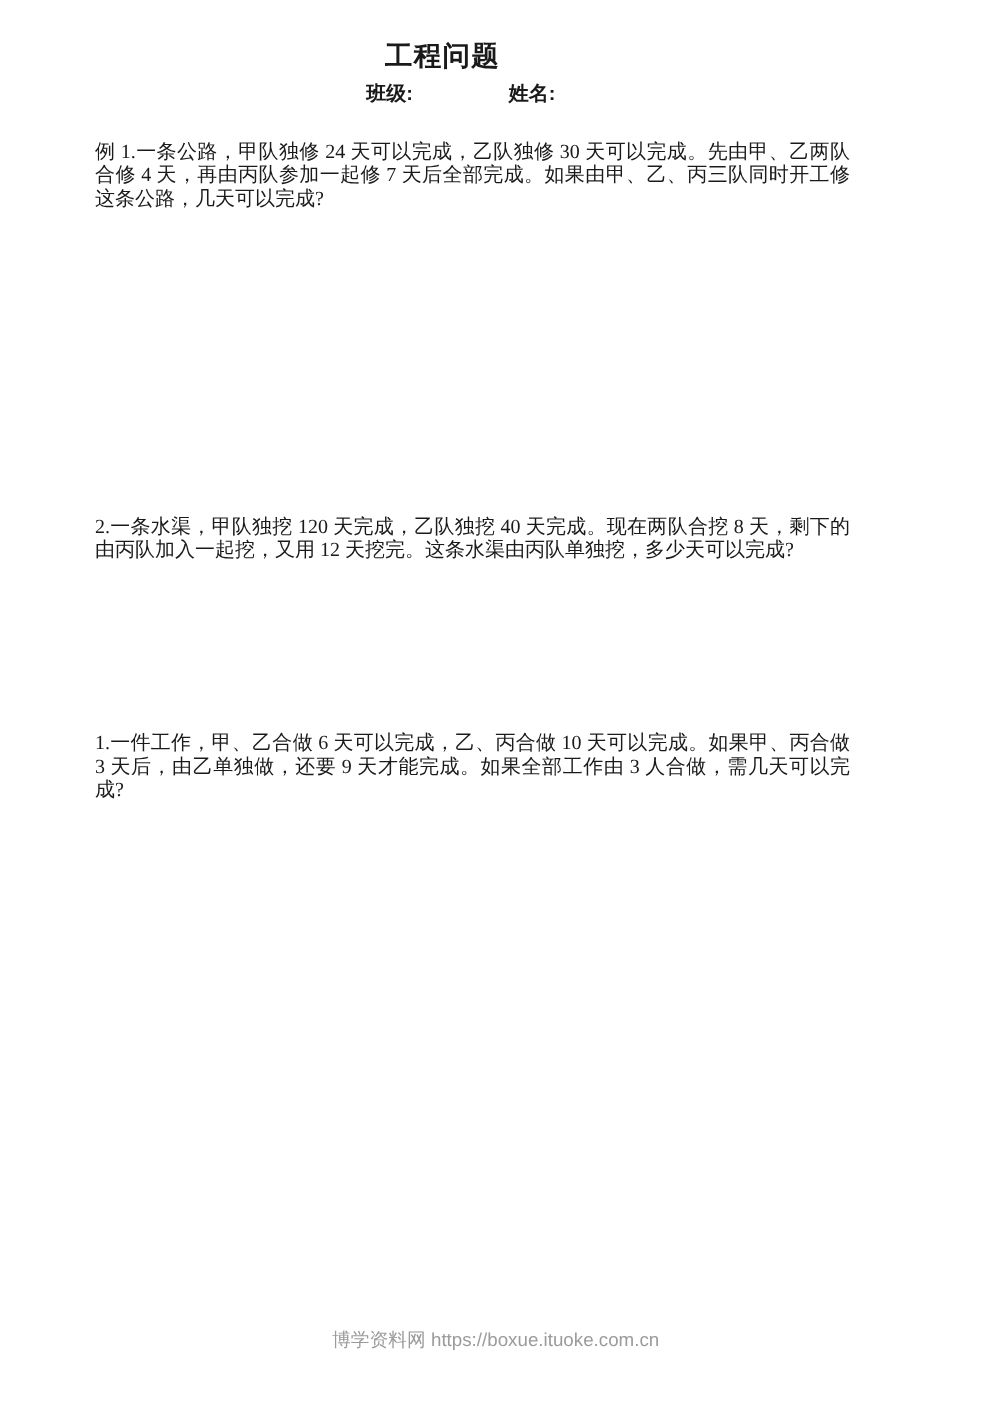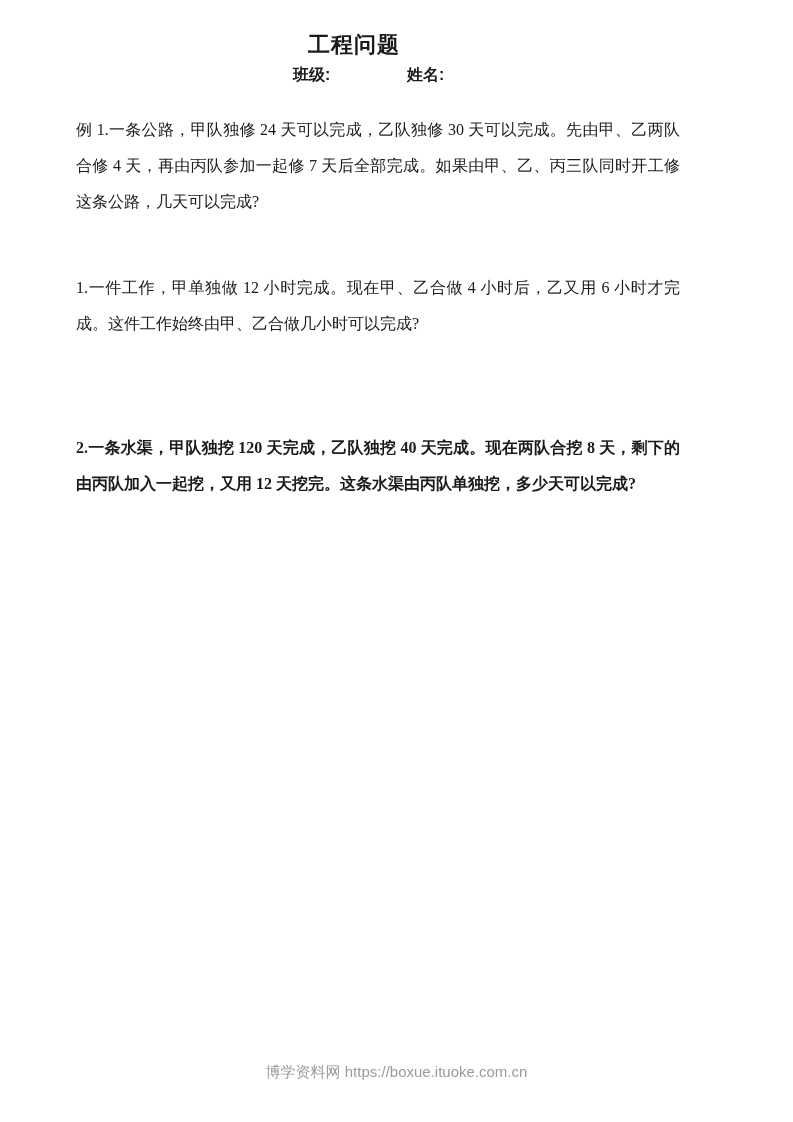--- a/index.html
+++ b/index.html
@@ -25,27 +25,27 @@
     font-size:16px;
     font-weight:600;
     font-family:"Liberation Sans","DejaVu Sans",sans-serif;
   }
   .field-label.class{left:293px;}
   .field-label.name{left:407px;}
   .problem{
     position:absolute;
     left:76px;width:604px;
     font-size:16px;
-    line-height:36px;
+    line-height:19px;
     text-align:justify;
     font-family:"Liberation Serif","DejaVu Serif",serif;
   }
   .p-ex1{top:112px;}
   .p-1{top:270px;}
-  .p-2{top:430px;font-weight:bold;}
+  .p-2{top:412px;}
   .p-3{top:585px;}
   .p-4{top:745px;}
   .p-5{top:928px;}
   .footer{
     position:absolute;
     top:1063px;left:0;width:793px;
     text-align:center;
     font-size:15px;
     color:#9b9b9b;
     font-family:"Liberation Sans","DejaVu Sans",sans-serif;
@@ -58,22 +58,22 @@
 
   <div class="doc-title">工程问题</div>
 
   <div class="header-fields">
     <span class="field-label class">班级:</span>
     <span class="field-label name">姓名:</span>
   </div>
 
   <div class="problem p-ex1">例 1.一条公路，甲队独修 24 天可以完成，乙队独修 30 天可以完成。先由甲、乙两队合修 4 天，再由丙队参加一起修 7 天后全部完成。如果由甲、乙、丙三队同时开工修这条公路，几天可以完成?</div>
 
-  <div class="problem p-1">1.一件工作，甲单独做 12 小时完成。现在甲、乙合做 4 小时后，乙又用 6 小时才完成。这件工作始终由甲、乙合做几小时可以完成?</div>
 
   <div class="problem p-2">2.一条水渠，甲队独挖 120 天完成，乙队独挖 40 天完成。现在两队合挖 8 天，剩下的由丙队加入一起挖，又用 12 天挖完。这条水渠由丙队单独挖，多少天可以完成?</div>
 
+  <div class="problem p-3">1.一件工作，甲、乙合做 6 天可以完成，乙、丙合做 10 天可以完成。如果甲、丙合做 3 天后，由乙单独做，还要 9 天才能完成。如果全部工作由 3 人合做，需几天可以完成?</div>
 
 
 
   <div class="footer">博学资料网 https://boxue.ituoke.com.cn</div>
 
 </div>
 
 </body></html>

